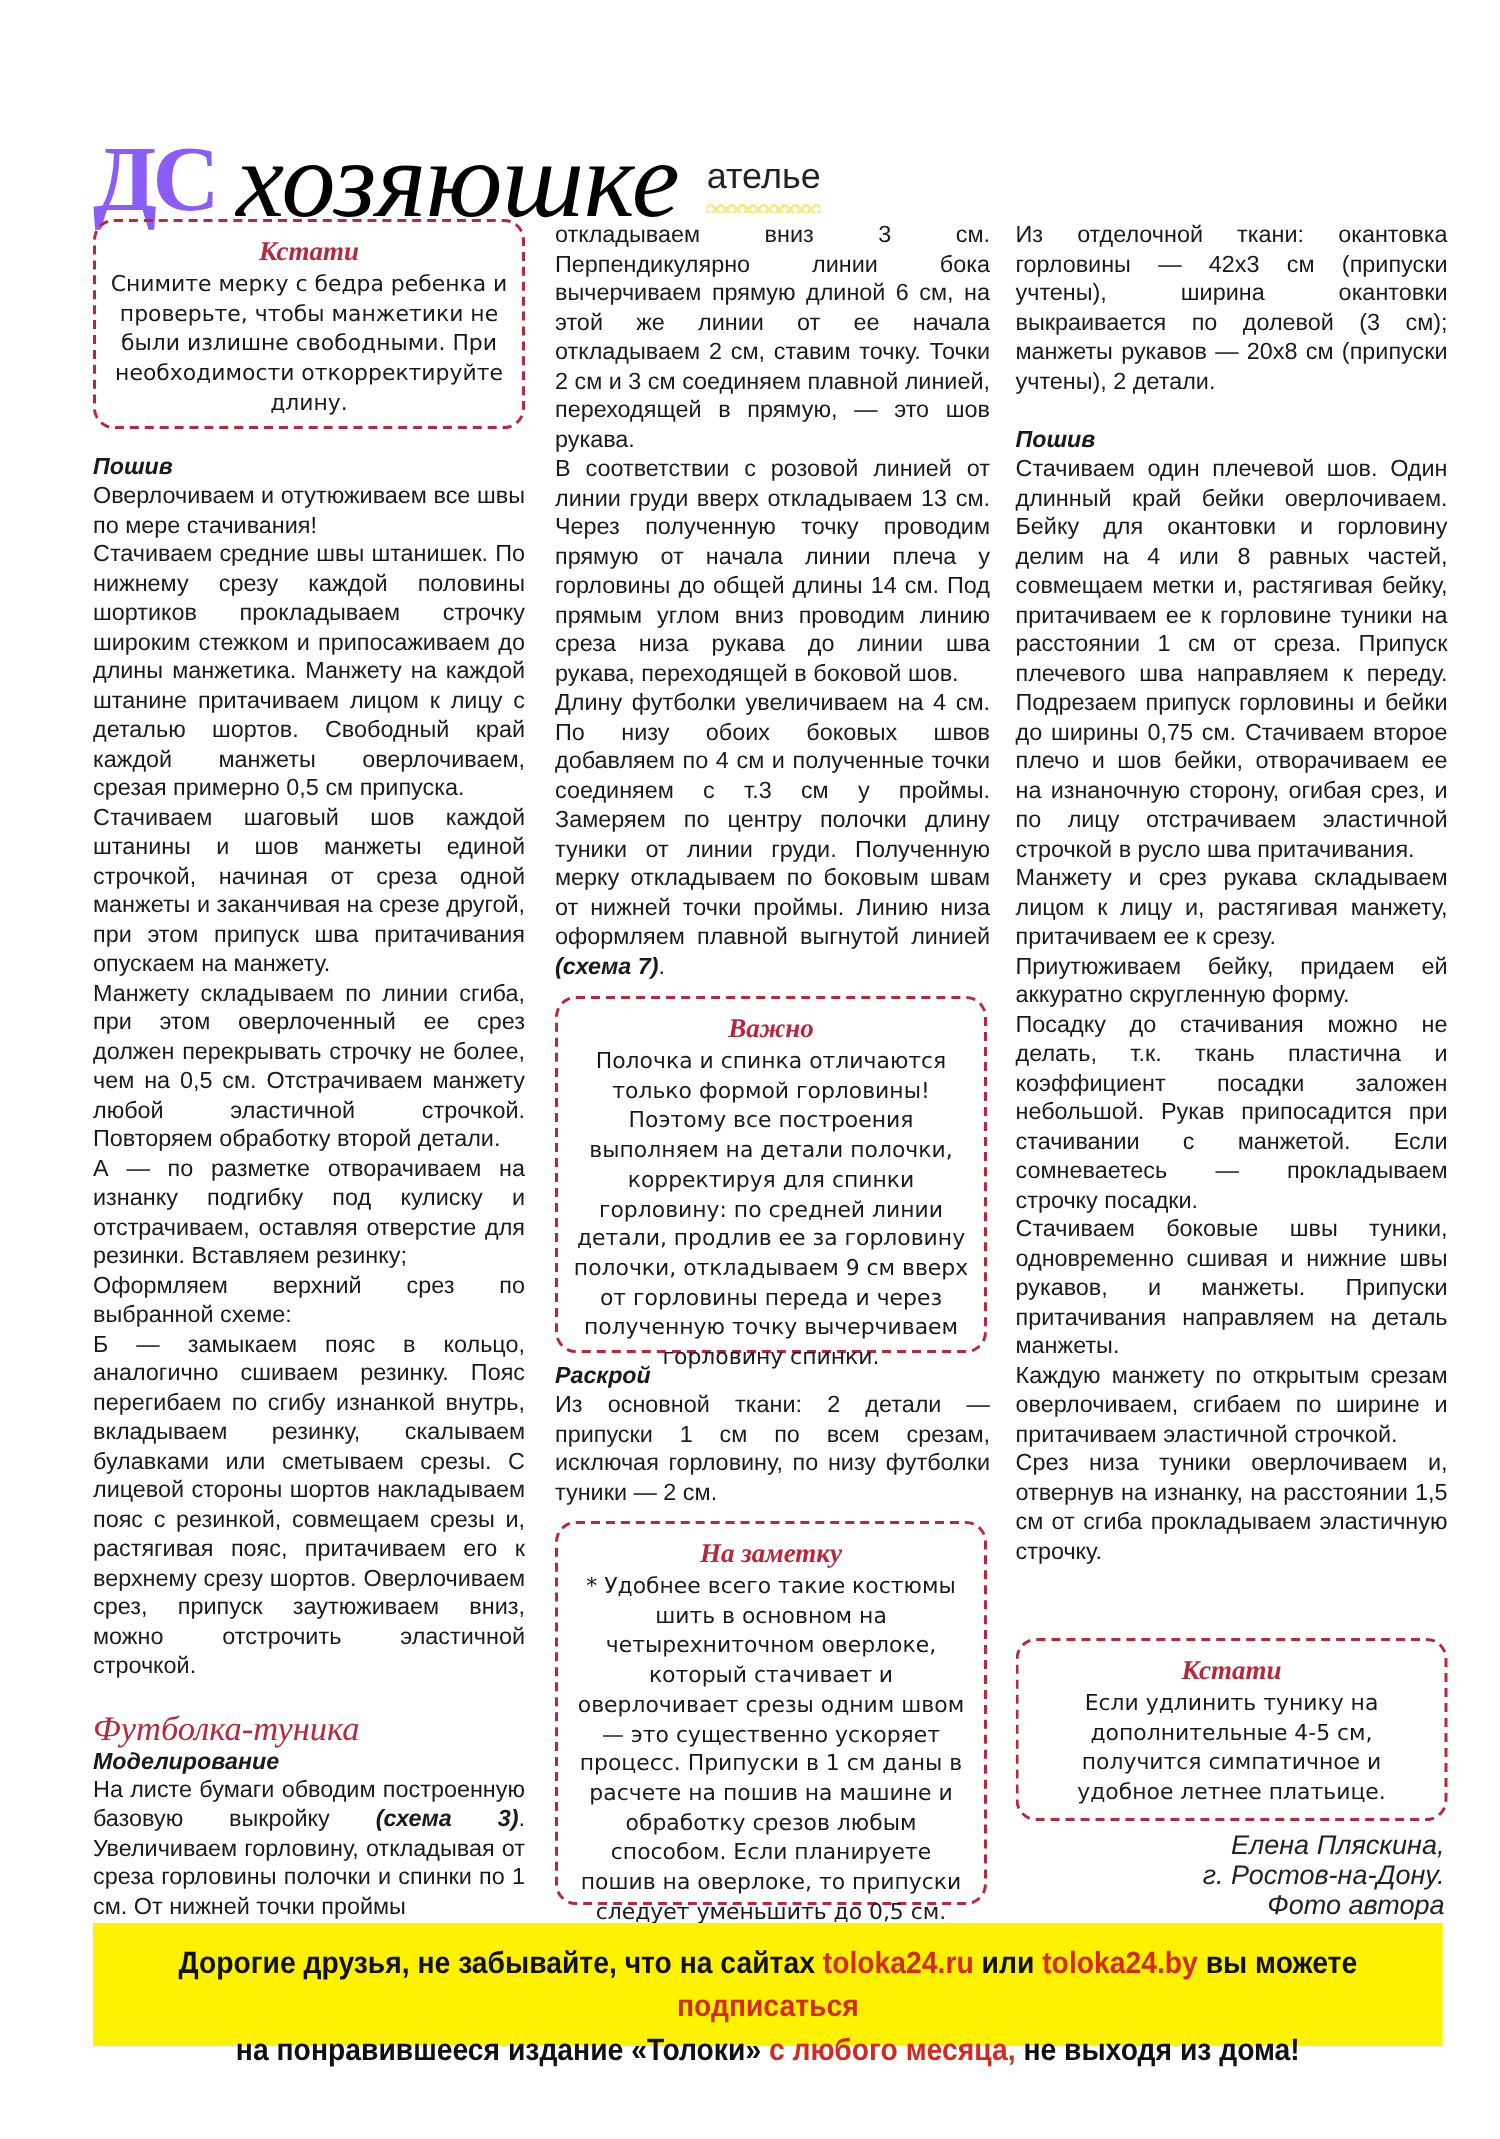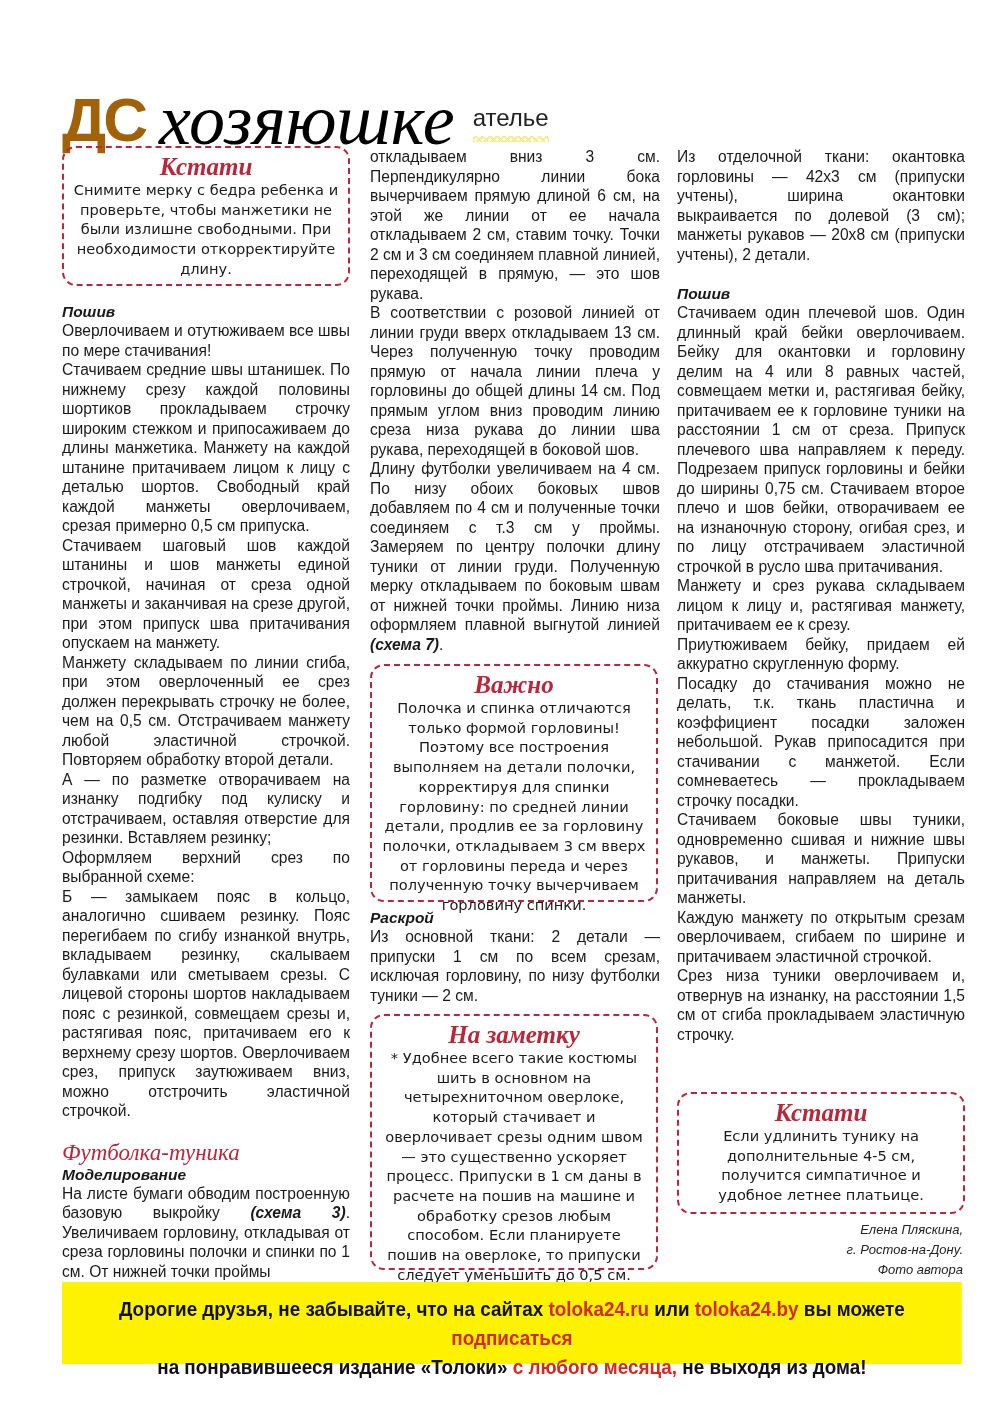--- a/index.html
+++ b/index.html
@@ -1,44 +1,44 @@
 <!DOCTYPE html>
 <html><head>
 <meta charset="utf-8">
 <style>
   * { box-sizing: border-box; margin: 0; padding: 0; }
   html, body { width: 1000px; height: 1426px; background: #ffffff; overflow: hidden; }
   body { position: relative; font-family: "Liberation Sans", sans-serif; color: #1a1a1a; }
 
   .header { position: absolute; left: 62px; top: 78px; height: 70px; display: flex; align-items: flex-end; }
-  .logo { font-family: Liberation Sans, sans-serif; font-weight: 900; color: #a16207; font-size: 62px; letter-spacing: -3px; line-height: 56px; }
+  .logo { font-family: Liberation Serif, serif; font-weight: 900; color: #8b5cf6; font-size: 62px; letter-spacing: -3px; line-height: 56px; }
   .section-title { font-family: "Liberation Serif", serif; font-style: italic; font-size: 72px; line-height: 56px; margin-left: 14px; color: #000000; text-align: center; }
   .rubric { position: relative; margin-left: 18px; font-size: 24px; line-height: 24px; color: #222; padding-bottom: 6px; top: -12px; }
   .rubric-underline { position: absolute; left: 0; right: 0; bottom: -6px; height: 6px;
     background: repeating-linear-gradient(45deg, #f3ec8a 0 2px, transparent 2px 5px), repeating-linear-gradient(-45deg, #f3ec8a 0 2px, transparent 2px 5px); }
 
   .col { position: absolute; font-size: 15.6px; line-height: 19.5px; text-align: justify; hyphens: manual; }
   .col1 { left: 62px; top: 302px; width: 288px; }
   .col2 { left: 370px; top: 147px; width: 290px; }
   .col3 { left: 677px; top: 147px; width: 288px; }
   .col p { margin: 0; }
   .sub { font-weight: bold; font-style: italic; font-size: 15.5px; line-height: 19px; }
   .col3 .sub { margin-top: 20px; }
   .bold-it { font-weight: bold; font-style: italic; }
 
   .box { position: absolute; border: 2px dashed #b8283a; border-radius: 14px; text-align: center; font-family: "DejaVu Sans", sans-serif; font-size: 14.6px; line-height: 19.7px; color: #1a1a1a; padding: 6px 8px 8px; }
-  .box-title { font-family: "Liberation Serif", serif; font-weight: bold; font-style: italic; color: #b8283a; font-size: 25px; line-height: 26px; }
+  .box-title { font-family: "Liberation Serif", serif; font-weight: bold; font-style: italic; color: #b8283a; font-size: 18px; line-height: 26px; }
   .box-kstati1 { left: 62px; top: 146px; width: 288px; height: 140px; }
   .box-vazhno { left: 370px; top: 664px; width: 288px; height: 238px; }
   .box-zametka { left: 370px; top: 1014px; width: 288px; height: 256px; }
   .box-kstati2 { left: 677px; top: 1092px; width: 288px; height: 122px; }
 
   .tunic-heading { font-family: "Liberation Serif", serif; font-style: italic; color: #b8283a; font-size: 23px; line-height: 24px; margin-top: 20px; }
 
-  .credits { position: absolute; left: 677px; top: 1220px; width: 286px; text-align: right; font-style: italic; font-size: 13px; line-height: 20px; color: #222; }
+  .credits { position: absolute; left: 677px; top: 1220px; width: 286px; text-align: right; font-style: italic; font-size: 18px; line-height: 20px; color: #222; }
 
   .banner { position: absolute; left: 62px; top: 1282px; width: 900px; height: 82px; background: #fff200; text-align: center; font-family: "Liberation Sans", sans-serif; font-weight: bold; font-size: 20.5px; line-height: 29px; padding-top: 12px; color: #111; transform: scaleX(0.92); transform-origin: left center; width: 978px; }
   .banner .red { color: #d4291e; }
 </style>
 </head>
 <body>
 
 <div class="header">
   <span class="logo">ДС</span>
   <span class="section-title">хозяюшке</span>
@@ -68,21 +68,21 @@
 </div>
 
 <div class="col col2">
   <p>откладываем вниз 3 см. Перпендикулярно линии бока вычерчиваем прямую длиной 6 см, на этой же линии от ее начала откладываем 2 см, ставим точку. Точки 2 см и 3 см соединяем плавной линией, переходящей в прямую, — это шов рукава.</p>
   <p>В соответствии с розовой линией от линии груди вверх откладываем 13 см. Через полученную точку проводим прямую от начала линии плеча у горловины до общей длины 14 см. Под прямым углом вниз проводим линию среза низа рукава до линии шва рукава, переходящей в боковой шов.</p>
   <p><span>Длину футболки увеличиваем на 4 см. По низу обоих боковых швов добавляем по 4 см и полученные точки соединяем с т.3 см у проймы. Замеряем по центру полочки длину туники от линии груди. Полученную мерку откладываем по боковым швам от нижней точки проймы. Линию низа оформляем плавной выгнутой линией </span><span class="bold-it">(схема 7)</span><span>.</span></p>
 </div>
 
 <div class="box box-vazhno">
   <div class="box-title">Важно</div>
-  <div>Полочка и спинка отличаются только формой горловины! Поэтому все построения выполняем на детали полочки, корректируя для спинки горловину: по средней линии детали, продлив ее за горловину полочки, откладываем 3 см вверх от горловины переда и через полученную точку вычерчиваем горловину спинки.</div>
+  <div>Полочка и спинка отличаются только формой горловины! Поэтому все построения выполняем на детали полочки, корректируя для спинки горловину: по средней линии детали, продлив ее за горловину полочки, откладываем 9 см вверх от горловины переда и через полученную точку вычерчиваем горловину спинки.</div>
 </div>
 
 <div class="col" style="left:370px; top:908px; width:290px;">
   <div class="sub">Раскрой</div>
   <p>Из основной ткани: 2 детали — припуски 1 см по всем срезам, исключая горловину, по низу футболки туники — 2 см.</p>
 </div>
 
 <div class="box box-zametka">
   <div class="box-title">На заметку</div>
   <div>* Удобнее всего такие костюмы шить в основном на четырехниточном оверлоке, который стачивает и оверлочивает срезы одним швом — это существенно ускоряет процесс. Припуски в 1 см даны в расчете на пошив на машине и обработку срезов любым способом. Если планируете пошив на оверлоке, то припуски следует уменьшить до 0,5 см.</div>

